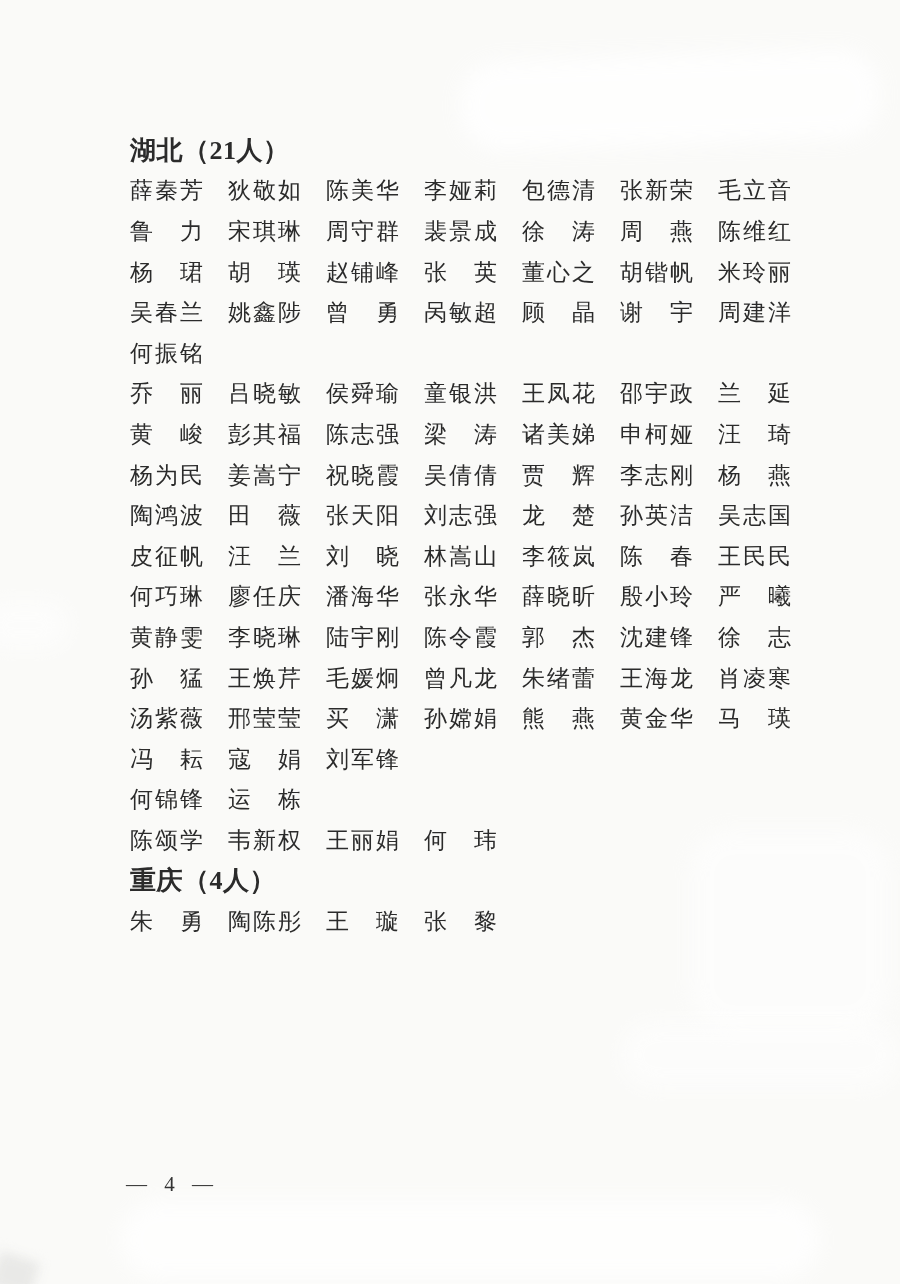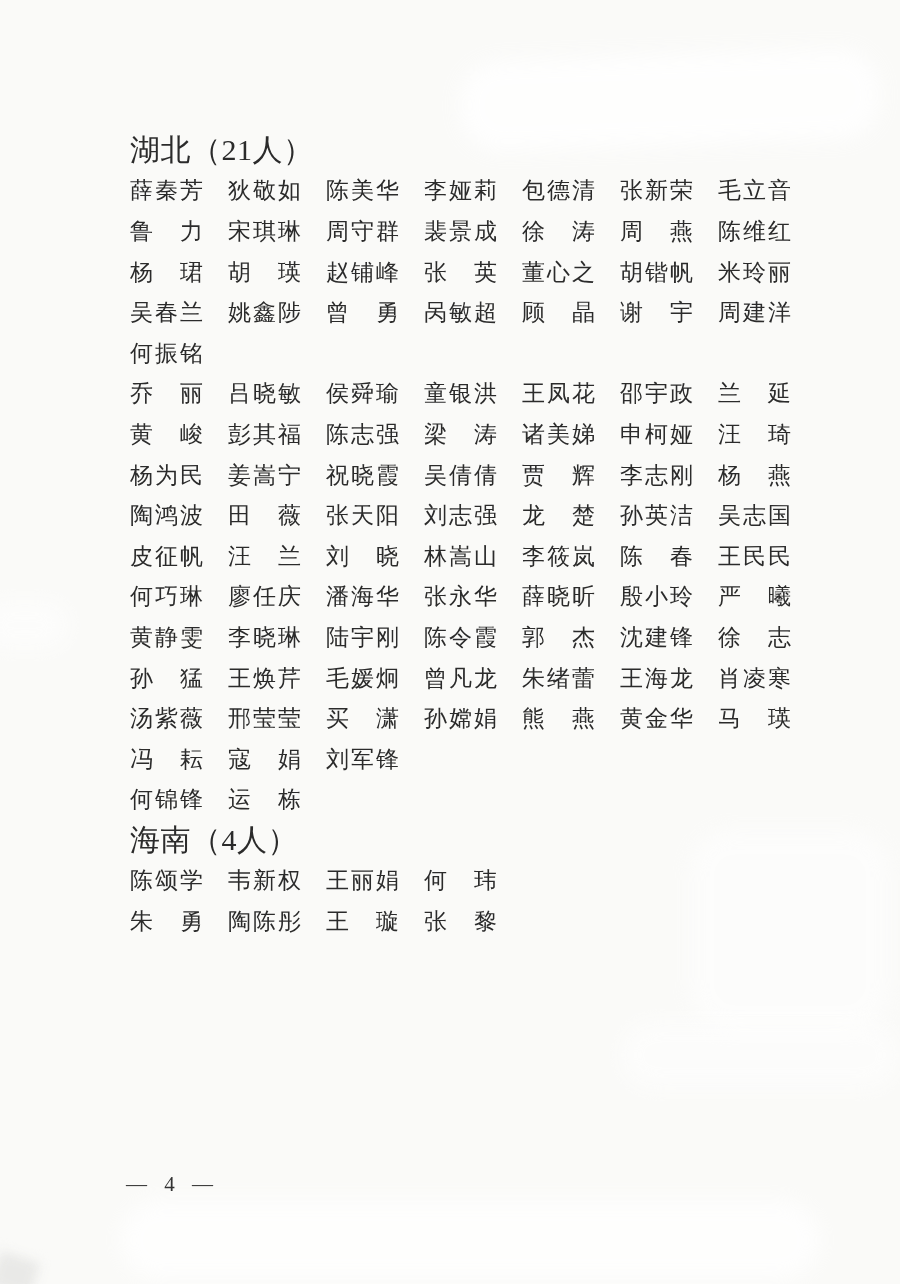--- a/index.html
+++ b/index.html
@@ -45,22 +45,22 @@
     position: absolute;
     left: 130px;
     top: 130px;
     width: 662px;
   }
 
   .heading {
     height: 40.6px;
     display: flex;
     align-items: center;
-    font-size: 30px;
-    font-weight: normal;
+    font-size: 26px;
+    font-weight: bold;
     letter-spacing: 0.5px;
     white-space: nowrap;
   }
 
   .name-row {
     height: 40.6px;
     display: flex;
     align-items: center;
     gap: 25px;
   }
@@ -586,21 +586,20 @@
             <span>锦</span>
             <span>锋</span>
           </span>
           <span class="name-cell">
             <span>运</span>
             <span>栋</span>
           </span>
         </div>
       </section>
       <section>
-        <div class="heading">海南（4人）</div>
         <div class="name-row">
           <span class="name-cell">
             <span>陈</span>
             <span>颂</span>
             <span>学</span>
           </span>
           <span class="name-cell">
             <span>韦</span>
             <span>新</span>
             <span>权</span>
@@ -610,20 +609,21 @@
             <span>丽</span>
             <span>娟</span>
           </span>
           <span class="name-cell">
             <span>何</span>
             <span>玮</span>
           </span>
         </div>
       </section>
       <section>
+        <div class="heading">重庆（4人）</div>
         <div class="name-row">
           <span class="name-cell">
             <span>朱</span>
             <span>勇</span>
           </span>
           <span class="name-cell">
             <span>陶</span>
             <span>陈</span>
             <span>彤</span>
           </span>

